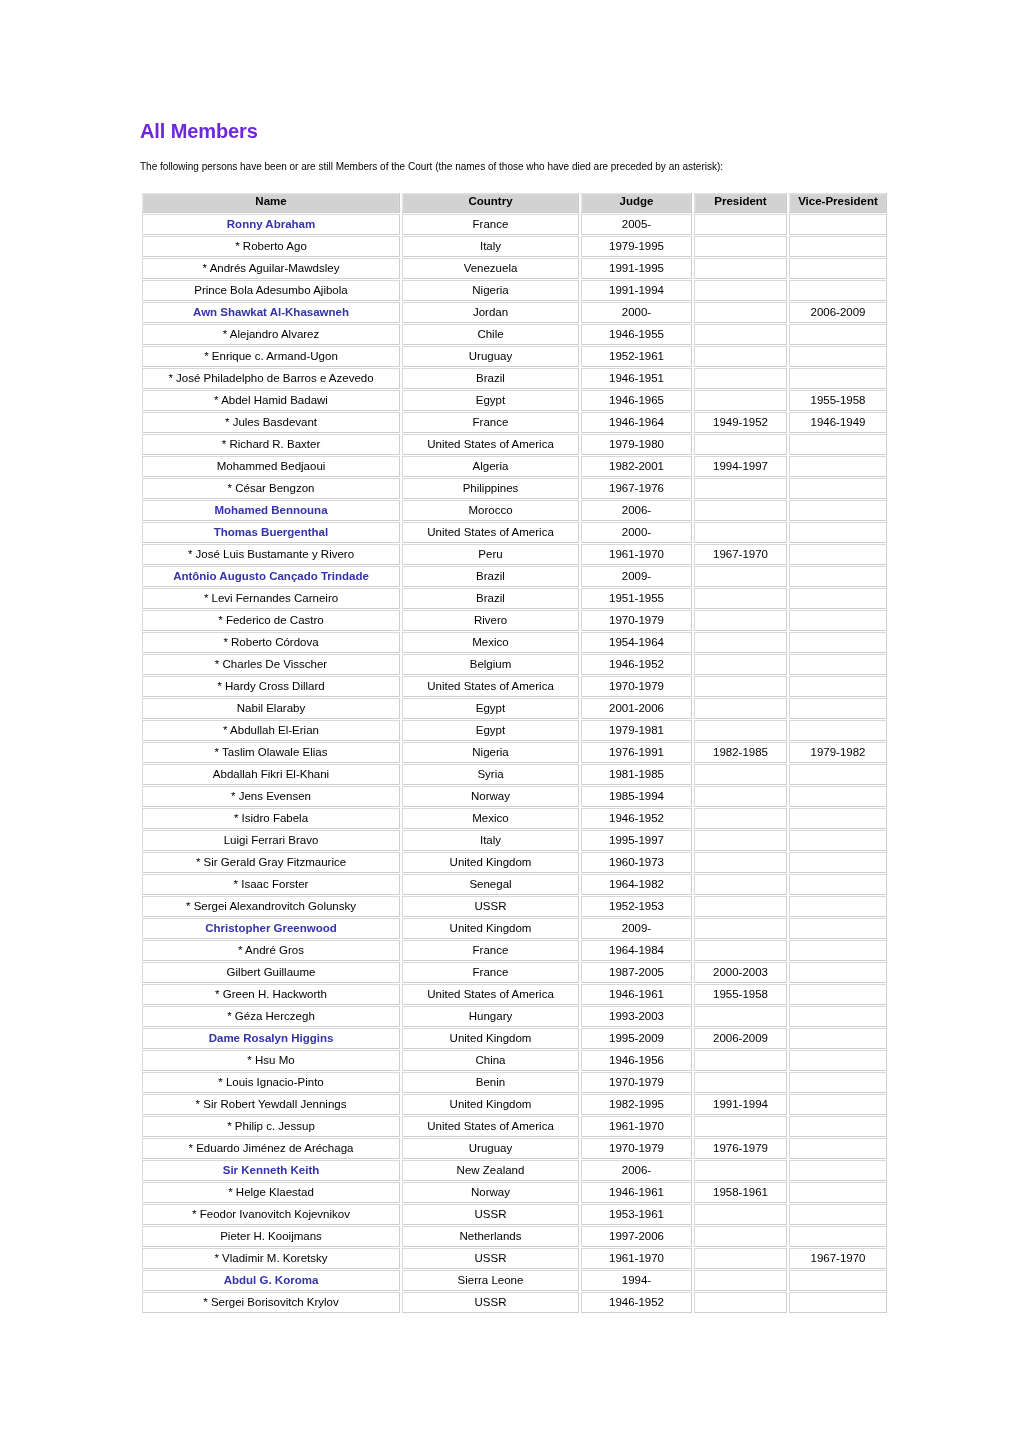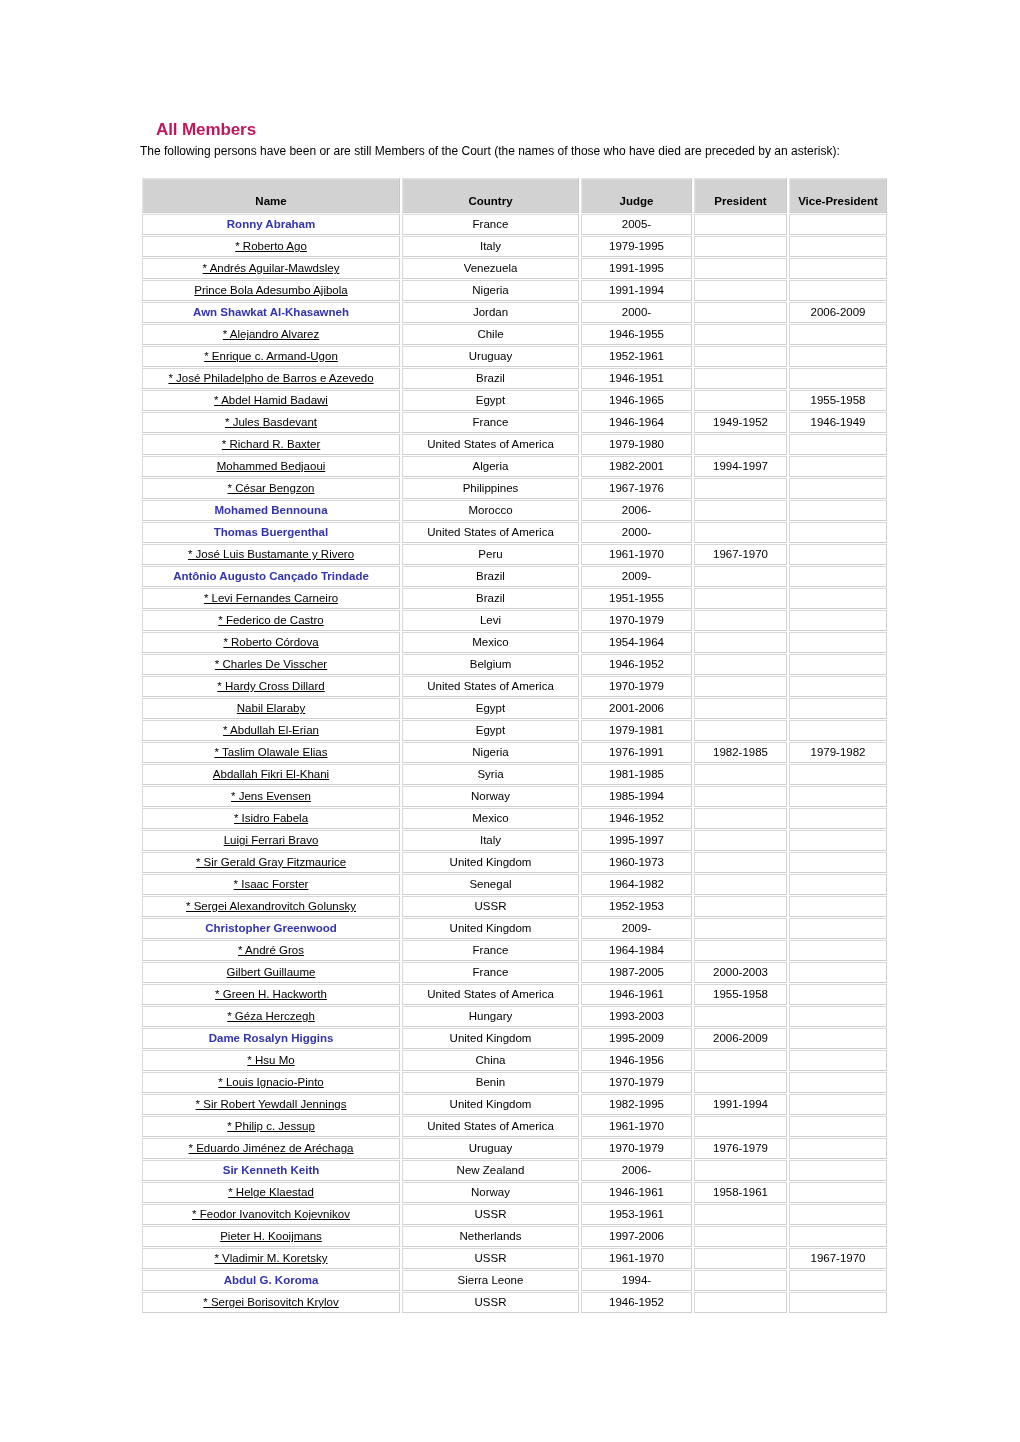--- a/index.html
+++ b/index.html
@@ -21,50 +21,50 @@
     height: 1442px;
     box-sizing: border-box;
   }
   .content {
     position: absolute;
     left: 140px;
     top: 120px;
     width: 737px;
   }
   h1.page-title {
-    font-size: 17px;
+    font-size: 20px;
     font-weight: bold;
-    margin: 0 0 4px 16px;
+    margin: 0 0 4px 0;
     letter-spacing: -0.1px;
-    color: #be185d;
+    color: #6d28d9;
   }
   p.intro {
-    font-size: 12px;
+    font-size: 10px;
     line-height: 15px;
-    margin: 4px 0 18px 0;
+    margin: 16px 0 18px 0;
     color: #000;
     width: 710px;
   }
   table.members {
     border-collapse: separate;
     border-spacing: 2px 1px;
     width: 737px;
     table-layout: fixed;
     margin: 0;
     background: #ffffff;
   }
   table.members thead th {
     background: #d2d2d2;
     border: 1px solid #c6c6c6;
     border-top-color: #e2e2e2;
     border-left-color: #e2e2e2;
     font-size: 11.5px;
     font-weight: bold;
     text-align: center;
-    padding: 16px 3px 5px 3px;
+    padding: 1px 3px 5px 3px;
     color: #000;
     box-shadow: inset 0 0 0 1px #d8d8d8;
   }
   table.members thead tr {
     background: #cccccc;
   }
   table.members td {
     border: 1px solid #cfcfcf;
     border-top-color: #d9d9d9;
     border-left-color: #d9d9d9;
@@ -80,21 +80,21 @@
     padding-left: 7px;
   }
   td.c-country, td.c-judge, td.c-pres, td.c-vice {
     text-align: center;
   }
   .namelink {
     color: #3333aa;
     font-weight: bold;
     text-decoration: none;
   }
-  .plain { color: #000; font-weight: normal; text-decoration: underline; }
+  .plain { color: #000; font-weight: normal; }
   col.w-name { width: 258px; }
   col.w-country { width: 177px; }
   col.w-judge { width: 111px; }
   col.w-pres { width: 93px; }
   col.w-vice { width: 98px; }
 </style>
 </head>
 <body>
 
 <div class="page">
@@ -242,21 +242,21 @@
           </tr>
           <tr>
             <td class="c-name"><span class="plain">* Levi Fernandes Carneiro</span></td>
             <td class="c-country">Brazil</td>
             <td class="c-judge">1951-1955</td>
             <td class="c-pres"></td>
             <td class="c-vice"></td>
           </tr>
           <tr>
             <td class="c-name"><span class="plain">* Federico de Castro</span></td>
-            <td class="c-country">Levi</td>
+            <td class="c-country">Rivero</td>
             <td class="c-judge">1970-1979</td>
             <td class="c-pres"></td>
             <td class="c-vice"></td>
           </tr>
           <tr>
             <td class="c-name"><span class="plain">* Roberto Córdova</span></td>
             <td class="c-country">Mexico</td>
             <td class="c-judge">1954-1964</td>
             <td class="c-pres"></td>
             <td class="c-vice"></td>

